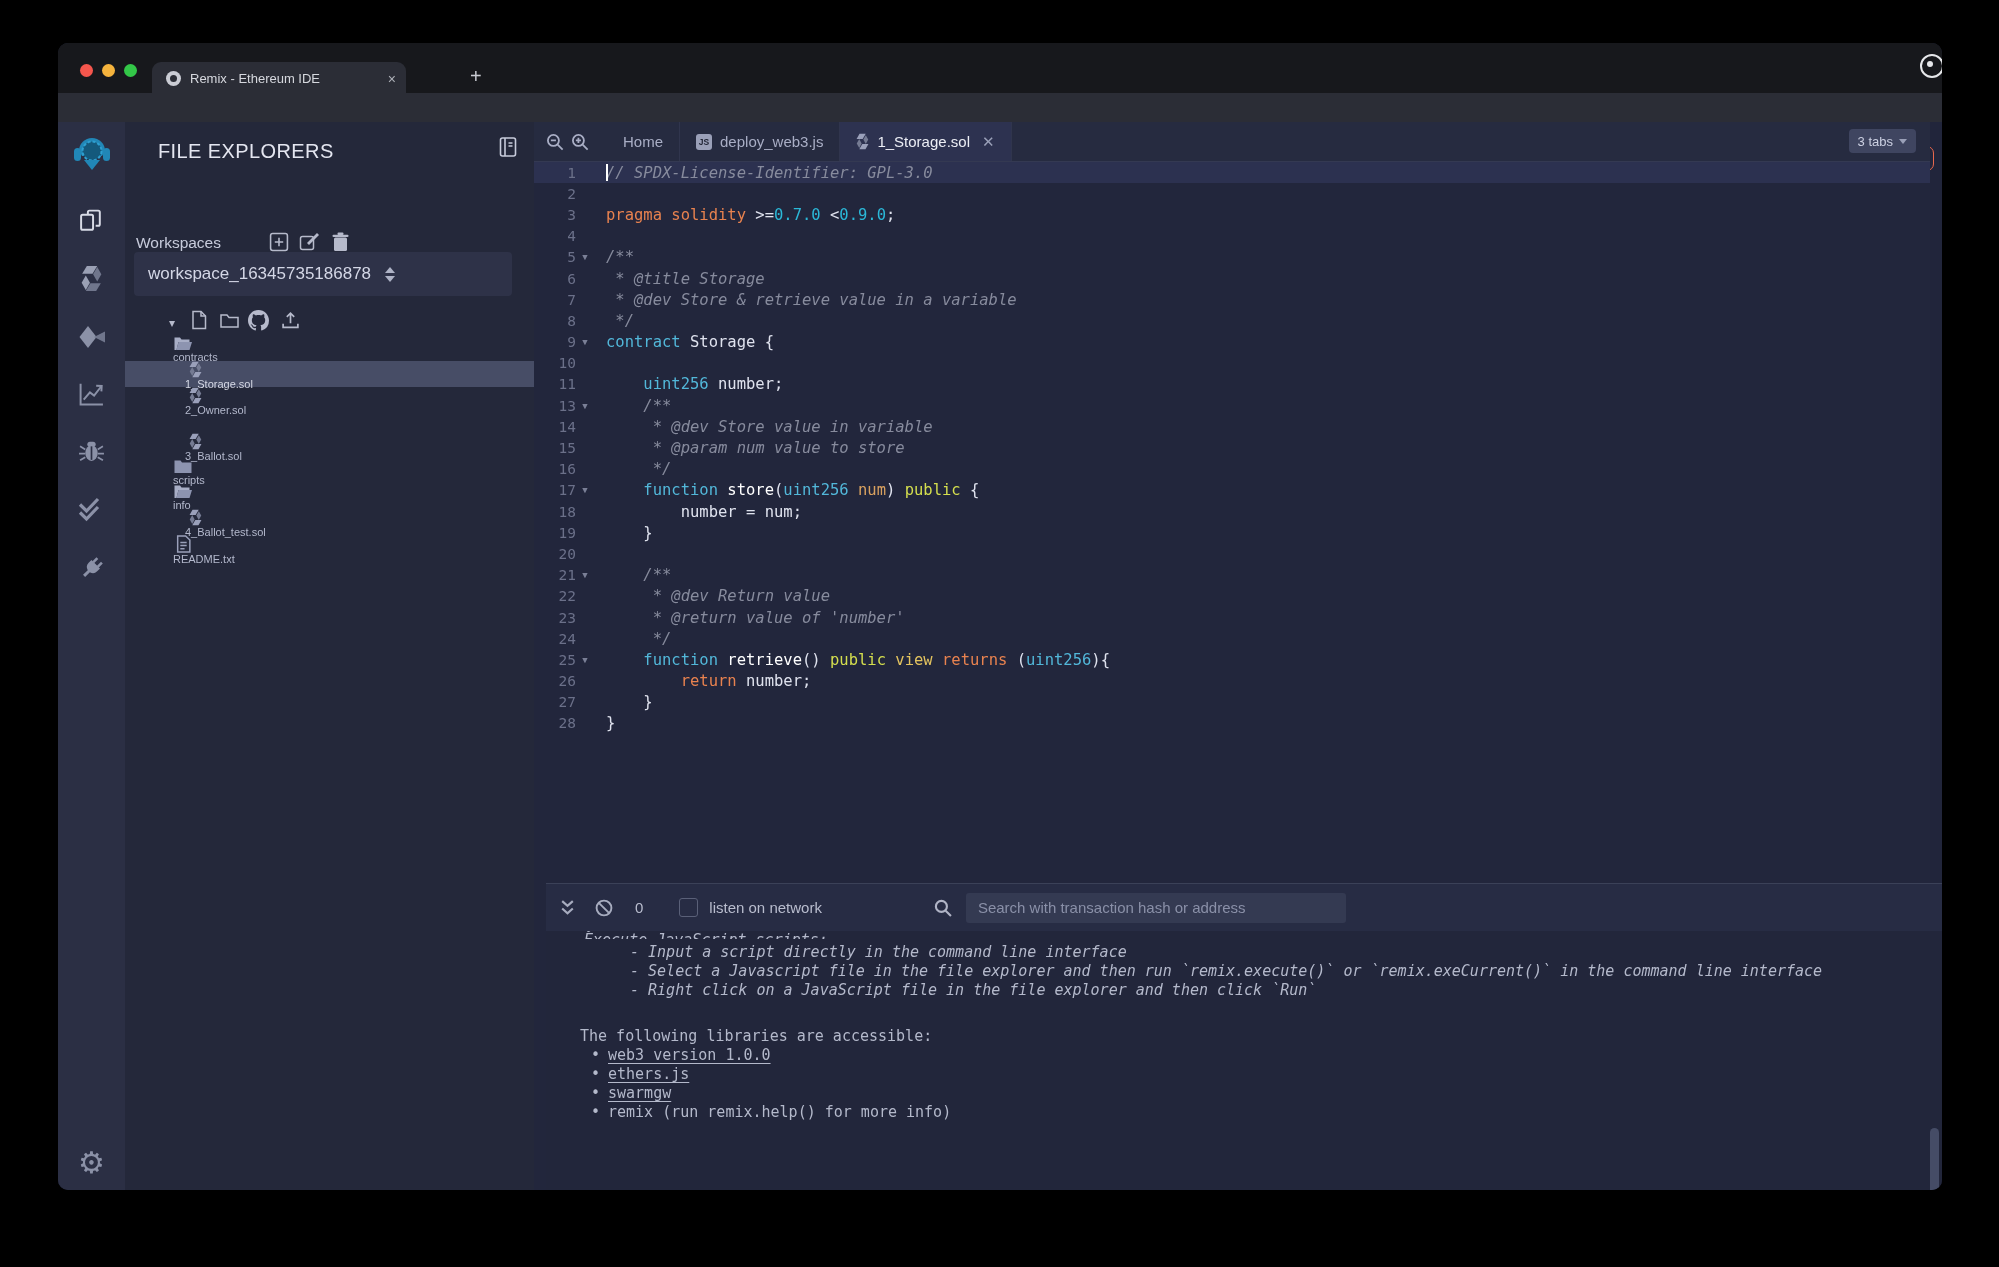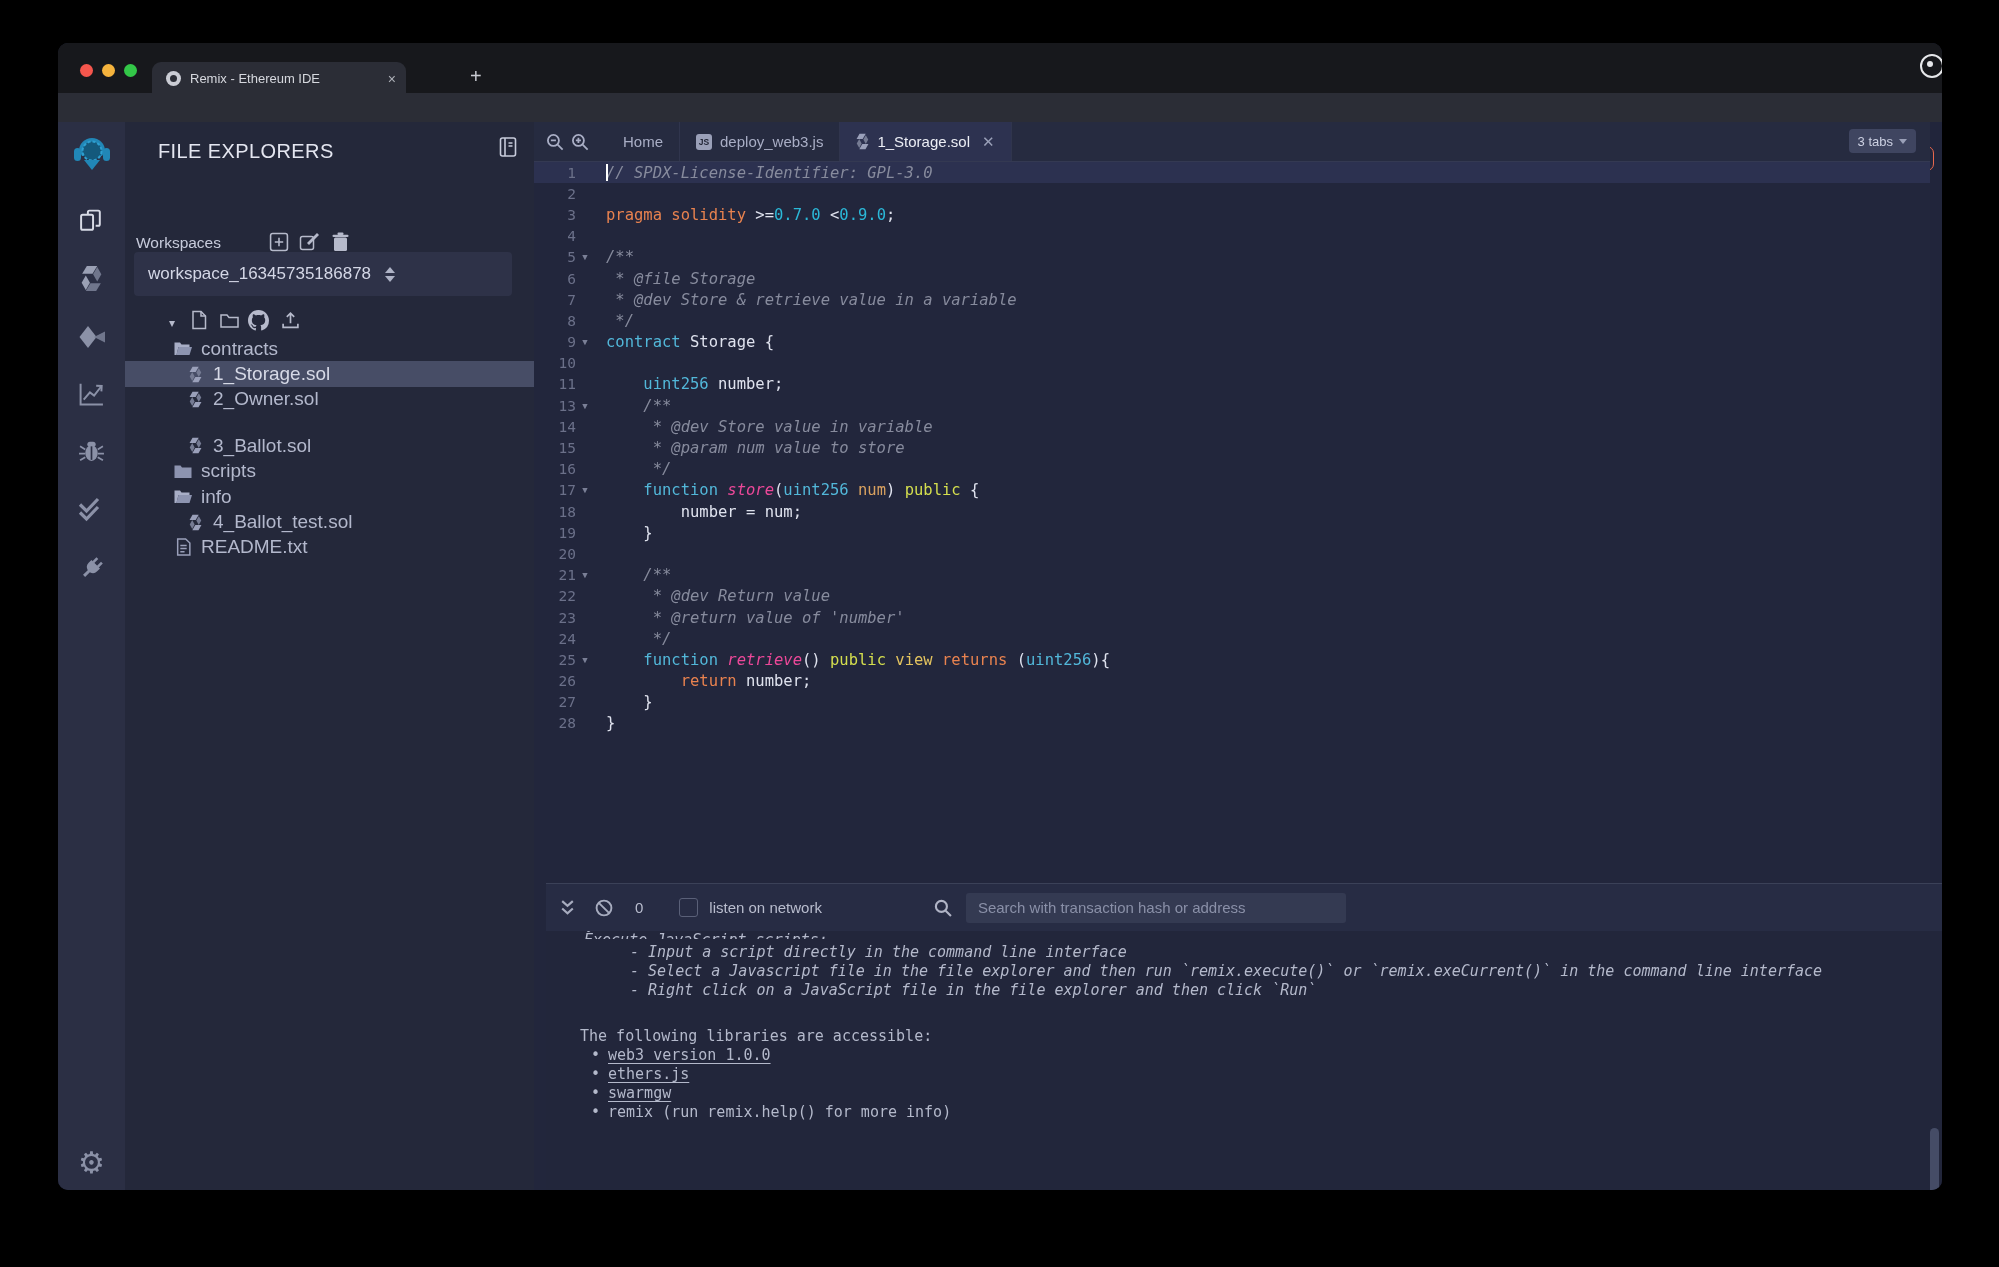--- a/index.html
+++ b/index.html
@@ -44,21 +44,21 @@
   #ws-select{left:9px;top:130px;width:378px;height:44px;background:#2e3248;border-radius:4px;
     display:flex;align-items:center;color:#d4d7e6;font-size:17px;}
   #ws-select span{margin-left:14px;}
   #ws-caret{margin-left:auto;margin-right:12px;display:flex;flex-direction:column;gap:3px;}
   #ws-caret i{width:0;height:0;border-left:5px solid transparent;border-right:5px solid transparent;display:block;}
   #ws-caret .up{border-bottom:6px solid #aeb3c6;}
   #ws-caret .dn{border-top:6px solid #aeb3c6;}
   #treebar{left:0;top:188px;width:421px;height:26px;}
   .tbic{top:0;display:flex;align-items:center;}
   #tree{left:0;top:214px;width:421px;}
-  .trow{position:relative;height:25.4px;display:flex;align-items:center;font-size:19px;color:#b3b8cc;}
+  .trow{position:relative;height:25.4px;display:flex;font-size:11px;color:#b3b8cc;flex-direction:column;}
   .trow.sel{background:#474d66;color:#d6d9e6;}
   .trow .tic{width:20px;display:flex;justify-content:center;margin-right:8px;}
   #main{left:476px;top:79px;width:1396px;height:1068px;background:#22263c;}
   #edtabs{left:0;top:0;width:1396px;height:39px;background:#262b40;border-bottom:1px solid #343952;
     display:flex;align-items:center;color:#a9aec5;font-size:15px;}
   .edtab{display:flex;align-items:center;gap:8px;height:39px;padding:0 16px;border-right:1px solid #30354d;}
   .edtab.active{background:#2d3250;color:#eceef5;}
   .edtab .cx{color:#9aa0b8;font-size:15px;margin-left:4px;}
   .jsbadge{width:16px;height:16px;border-radius:3px;background:#9aa0b8;color:#1f2333;font-size:8.5px;
     font-weight:700;display:flex;align-items:center;justify-content:center;}
@@ -73,21 +73,21 @@
     font-family:"DejaVu Sans Mono",monospace;font-size:15.5px;white-space:pre;}
   .cl .ln{width:42px;text-align:right;color:#6b7089;font-size:14.5px;flex:none;}
   .cl .fd{width:18px;text-align:center;color:#7a7f96;font-size:9px;flex:none;}
   .cl .ct{margin-left:12px;color:#dfe2ee;}
   .cl.cur{background:#2c3150;}
   .cl.cur:before{content:"";position:absolute;left:72px;top:2px;bottom:2px;width:1.5px;background:#fff;}
   .tk-com{color:#878b9d;font-style:italic;}
   .tk-kwo{color:#e8824f;}
   .tk-num{color:#2bb8d8;}
   .tk-kwb{color:#52b7d9;}
-  .tk-fn{color:#ec4899;font-style:italic;}
+  .tk-fn{color:#ffffff;}
   .tk-par{color:#d9a15f;}
   .tk-pub{color:#d4de4e;}
   .tk-vw{color:#e3c35f;}
   .tk-pl{color:#dfe2ee;}
   
   #term{left:488px;top:840px;width:1396px;height:307px;background:#22263b;border-top:1px solid #3b4158;}
   #termbar{position:absolute;left:0;top:0;width:100%;height:47px;background:#272c44;
     display:flex;align-items:center;}
   #term-count{color:#b9bdce;font-size:15px;}
   #listen-box{width:17px;height:17px;border:1.5px solid #5a6078;border-radius:3px;background:transparent;}
@@ -480,21 +480,21 @@
         <span>3 tabs</span>
           <i class="dn"></i>
         </span>
     </div>
     <div class="abs" id="code">
         <div class="cl cur"><span class="ln">1</span><span class="fd"></span><span class="ct"><span class="tk-com">// SPDX-License-Identifier: GPL-3.0</span></span></div>
         <div class="cl"><span class="ln">2</span><span class="fd"></span><span class="ct"></span></div>
         <div class="cl"><span class="ln">3</span><span class="fd"></span><span class="ct"><span class="tk-kwo">pragma solidity </span><span class="tk-pl">&gt;=</span><span class="tk-num">0.7.0 </span><span class="tk-pl">&lt;</span><span class="tk-num">0.9.0</span><span class="tk-pl">;</span></span></div>
         <div class="cl"><span class="ln">4</span><span class="fd"></span><span class="ct"></span></div>
         <div class="cl"><span class="ln">5</span><span class="fd">▼</span><span class="ct"><span class="tk-com">/**</span></span></div>
-        <div class="cl"><span class="ln">6</span><span class="fd"></span><span class="ct"><span class="tk-com"> * @file Storage</span></span></div>
+        <div class="cl"><span class="ln">6</span><span class="fd"></span><span class="ct"><span class="tk-com"> * @title Storage</span></span></div>
         <div class="cl"><span class="ln">7</span><span class="fd"></span><span class="ct"><span class="tk-com"> * @dev Store &amp; retrieve value in a variable</span></span></div>
         <div class="cl"><span class="ln">8</span><span class="fd"></span><span class="ct"><span class="tk-com"> */</span></span></div>
         <div class="cl"><span class="ln">9</span><span class="fd">▼</span><span class="ct"><span class="tk-kwb">contract </span><span class="tk-pl">Storage {</span></span></div>
         <div class="cl"><span class="ln">10</span><span class="fd"></span><span class="ct"></span></div>
         <div class="cl"><span class="ln">11</span><span class="fd"></span><span class="ct"><span class="tk-pl">    </span><span class="tk-kwb">uint256 </span><span class="tk-pl">number;</span></span></div>
         <div class="cl"><span class="ln">13</span><span class="fd">▼</span><span class="ct"><span class="tk-pl">    </span><span class="tk-com">/**</span></span></div>
         <div class="cl"><span class="ln">14</span><span class="fd"></span><span class="ct"><span class="tk-com">     * @dev Store value in variable</span></span></div>
         <div class="cl"><span class="ln">15</span><span class="fd"></span><span class="ct"><span class="tk-com">     * @param num value to store</span></span></div>
         <div class="cl"><span class="ln">16</span><span class="fd"></span><span class="ct"><span class="tk-com">     */</span></span></div>
         <div class="cl"><span class="ln">17</span><span class="fd">▼</span><span class="ct"><span class="tk-pl">    </span><span class="tk-kwb">function </span><span class="tk-fn">store</span><span class="tk-pl">(</span><span class="tk-kwb">uint256 </span><span class="tk-par">num</span><span class="tk-pl">) </span><span class="tk-pub">public </span><span class="tk-pl">{</span></span></div>

